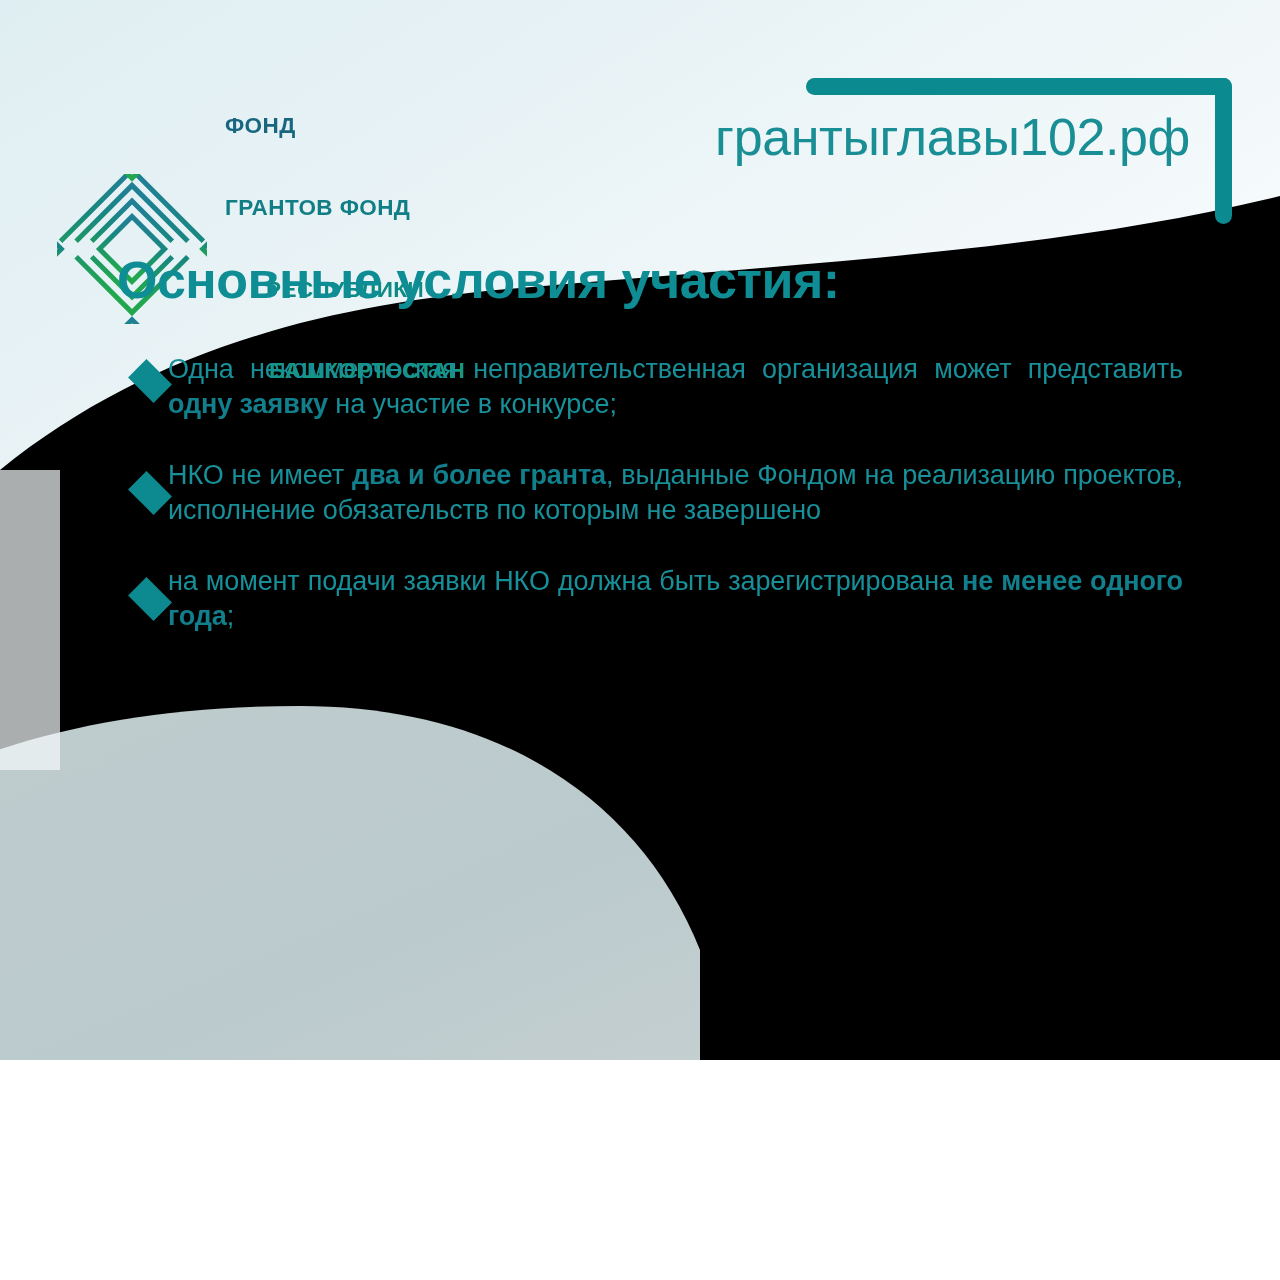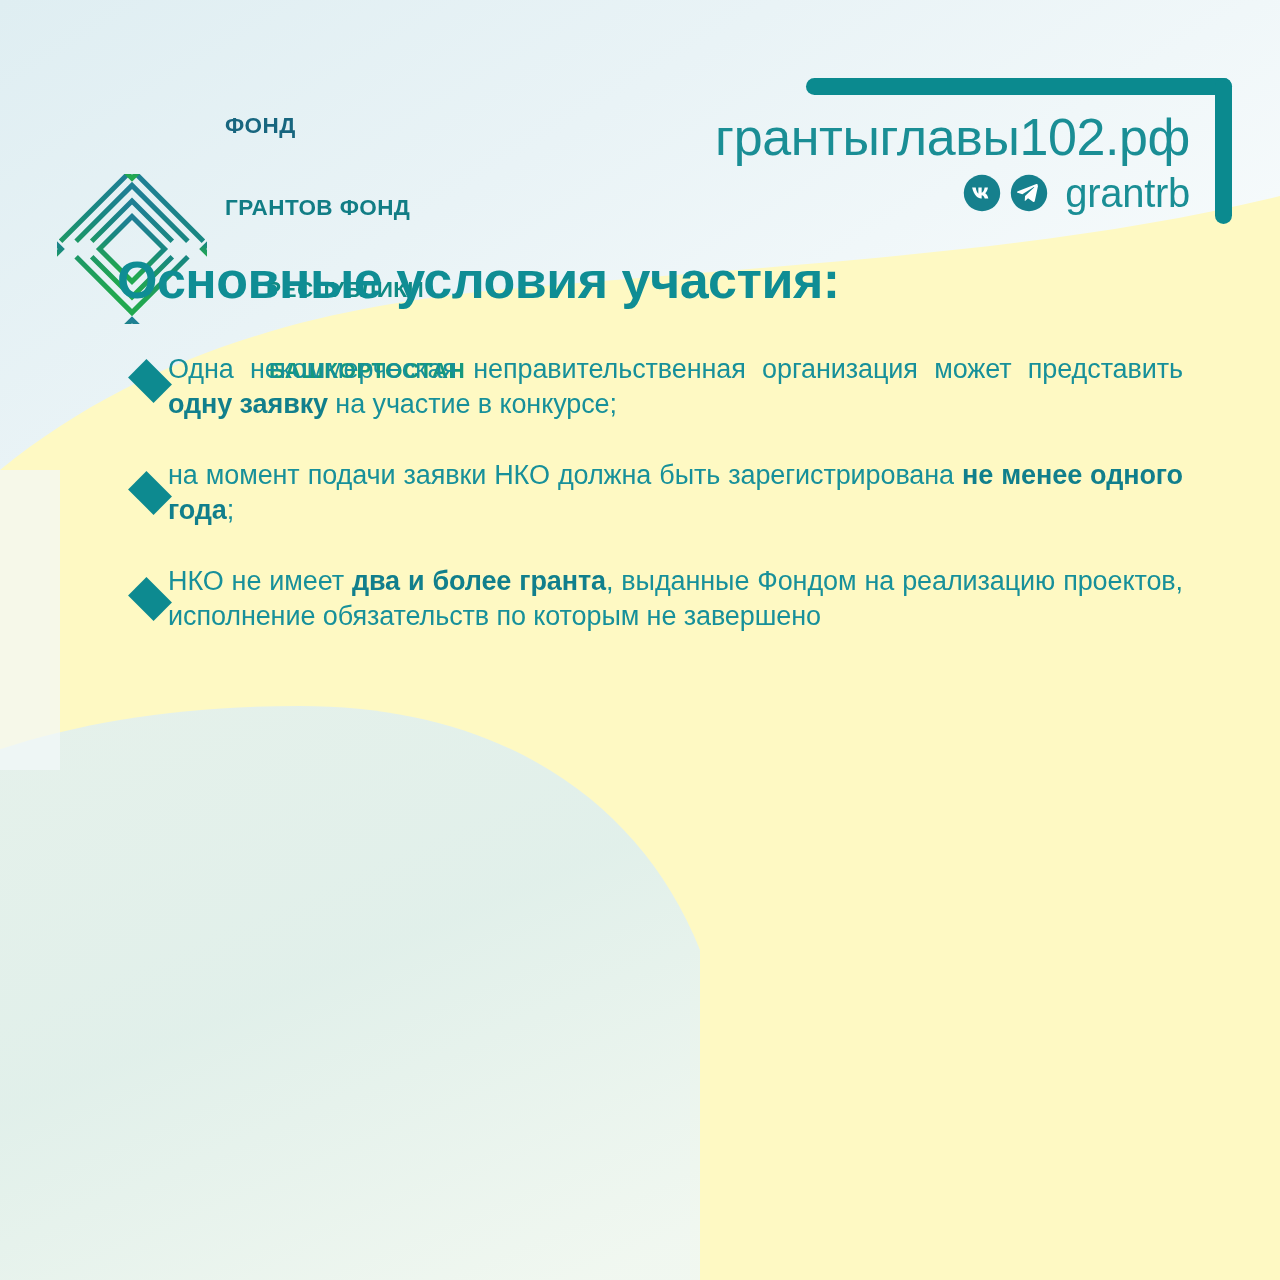--- a/index.html
+++ b/index.html
@@ -11,23 +11,23 @@
     width: 1280px;
     height: 1280px;
     background: #ffffff;
     font-family: "Liberation Sans", "DejaVu Sans", sans-serif;
     overflow: hidden;
   }
 
   #poster {
     position: relative;
     width: 1280px;
-    height: 1280px;
+    height: 1060px;
     overflow: hidden;
-    background: #fef9c3;
+    background: #000000;
   }
 
   
   .bg-layer {
     position: absolute;
     inset: 0;
     width: 1280px;
     height: 1280px;
     pointer-events: none;
   }
@@ -235,44 +235,33 @@
       </div>
     </div>
 
     <div class="bracket">
       <div class="bracket-h"></div>
       <div class="bracket-v"></div>
     </div>
 
     <div class="site-info">
       <div class="site-url">грантыглавы102.рф</div>
-      <div class="social-row">
-        <svg class="social-icon" viewBox="0 0 48 48" xmlns="http://www.w3.org/2000/svg">
-          <circle cx="24" cy="24" r="23" fill="#16808d"></circle>
-          <path d="M11.5 17.2h4.6c.3 3.6 1.9 6.6 3.3 7.6V17.2h4.2v6.4c1.5-.2 3.1-2.3 3.7-6.4h4.2c-.5 3.5-2 6-3.4 7 1.4.8 3.2 3 3.9 6.6h-4.6c-.5-2.2-1.9-3.9-3.8-4.1v4.1h-.5c-4.9 0-9.2-3.8-11.6-13.6z" fill="#ffffff"></path>
-        </svg>
-        <svg class="social-icon" viewBox="0 0 48 48" xmlns="http://www.w3.org/2000/svg">
-          <circle cx="24" cy="24" r="23" fill="#16808d"></circle>
-          <path d="M35.5 14.6 31.3 34c-.3 1.4-1.1 1.7-2.3 1.1l-6.2-4.6-3 2.9c-.3.3-.6.6-1.2.6l.4-6.2L30.4 17c.5-.4-.1-.7-.8-.3l-14 8.8-6-1.9c-1.3-.4-1.3-1.3.3-1.9l23.4-9c1.1-.4 2 .3 1.6 2z" fill="#ffffff"></path>
-        </svg>
-        <span class="social-handle">grantrb</span>
-      </div>
     </div>
   </div>
 
   <div class="title">Основные условия участия:</div>
 
   <div class="list">
       <div class="bullet">
         <span class="diamond"></span>
         <div class="bullet-text"><span>Одна некоммерческая неправительственная организация может представить </span><b>одну заявку</b><span> на участие в конкурсе;</span></div>
       </div>
       <div class="bullet center-marker">
         <span class="diamond"></span>
-        <div class="bullet-text"><span>на момент подачи заявки НКО должна быть зарегистрирована </span><b>не менее одного года</b><span>;</span></div>
+        <div class="bullet-text"><span>НКО не имеет </span><b>два и более гранта</b><span>, выданные Фондом на реализацию проектов, исполнение обязательств по которым не завершено</span></div>
       </div>
       <div class="bullet center-marker">
         <span class="diamond"></span>
-        <div class="bullet-text"><span>НКО не имеет </span><b>два и более гранта</b><span>, выданные Фондом на реализацию проектов, исполнение обязательств по которым не завершено</span></div>
+        <div class="bullet-text"><span>на момент подачи заявки НКО должна быть зарегистрирована </span><b>не менее одного года</b><span>;</span></div>
       </div>
     </div>
 
 </div>
 
 </body></html>

